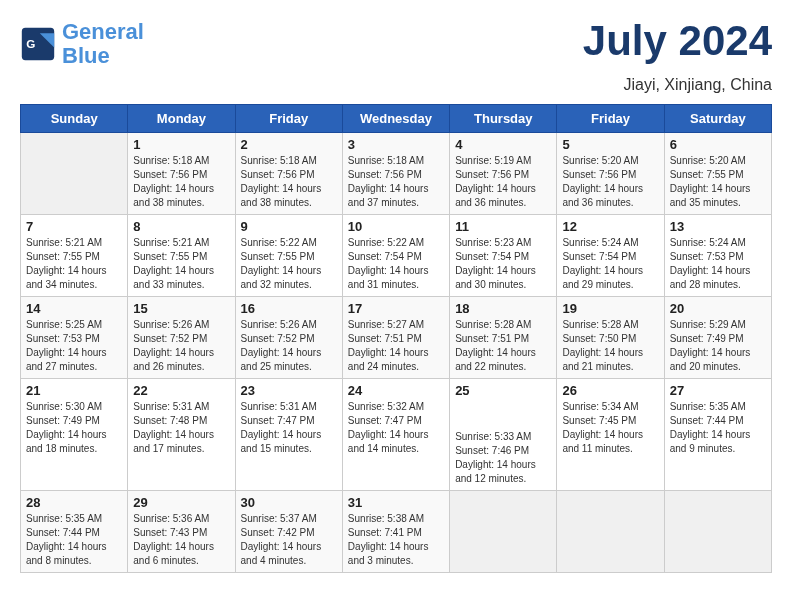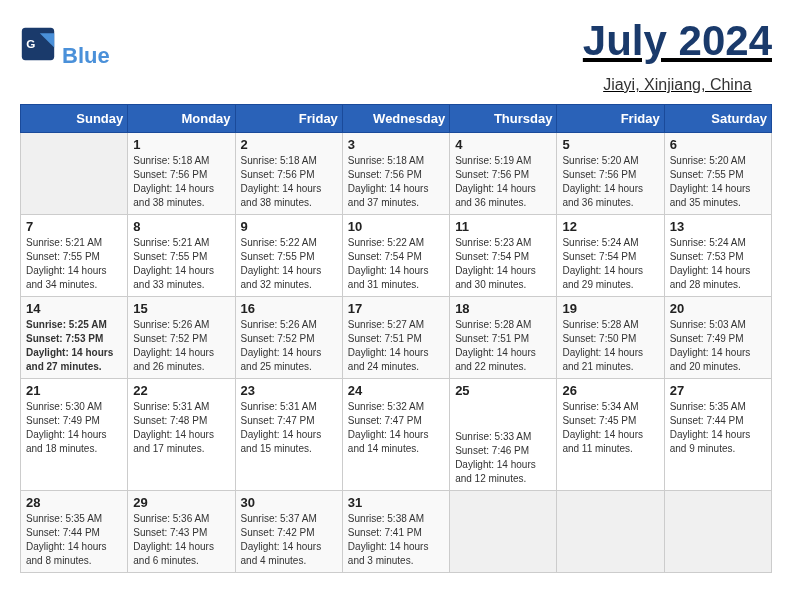--- a/index.html
+++ b/index.html
@@ -28,22 +28,21 @@
       line-height: 1.1;
     }
     .logo-text span {
       color: #4a90d9;
     }
     .logo-icon {
       width: 36px;
       height: 36px;
     }
     .title-block {
-      text-align: center;
-      text-decoration: underline;
+      text-align: right;
     }
     .month-title {
       font-size: 42px;
       font-weight: bold;
       color: #1a3a6b;
       line-height: 1;
     }
     .location {
       font-size: 16px;
       color: #333;
@@ -51,21 +50,21 @@
     }
     table {
       width: 100%;
       border-collapse: collapse;
       font-size: 11px;
     }
     thead tr th {
       background-color: #2a62b8;
       color: #fff;
       padding: 6px 4px;
-      text-align: right;
+      text-align: center;
       font-size: 13px;
       font-weight: bold;
       border: 1px solid #1a4a9a;
     }
     tbody tr td {
       border: 1px solid #ccc;
       vertical-align: top;
       padding: 4px 5px;
       width: 107px;
       min-height: 80px;
@@ -94,21 +93,21 @@
 <body>
 
 <div class="header">
   <div class="logo">
     <svg class="logo-icon" viewBox="0 0 40 40">
       <rect x="2" y="2" width="36" height="36" rx="4" fill="#1a3a6b"></rect>
       <text x="7" y="24" font-size="13" font-weight="bold" fill="white" font-family="Arial">G</text>
       <polygon points="22,8 38,8 38,24" fill="#4a90d9"></polygon>
     </svg>
     <div class="logo-text">
-      <br>
+      <span>General</span><br>
       <span style="color:#4a90d9;">Blue</span>
     </div>
   </div>
   <div class="title-block">
     <div class="month-title">July 2024</div>
     <div class="location">Jiayi, Xinjiang, China</div>
   </div>
 </div>
 
 <table>
@@ -216,21 +215,21 @@
           <span class="day-num">13</span>
           <div class="day-info" style="white-space: pre-line;">Sunrise: 5:24 AM
 Sunset: 7:53 PM
 Daylight: 14 hours
 and 28 minutes.</div>
         </td>
       </tr>
       <tr>
         <td>
           <span class="day-num">14</span>
-          <div class="day-info" style="white-space: pre-line; font-weight: bold;">Sunrise: 5:25 AM
+          <div class="day-info" style="white-space: pre-line;">Sunrise: 5:25 AM
 Sunset: 7:53 PM
 Daylight: 14 hours
 and 27 minutes.</div>
         </td>
         <td>
           <span class="day-num">15</span>
           <div class="day-info" style="white-space: pre-line;">Sunrise: 5:26 AM
 Sunset: 7:52 PM
 Daylight: 14 hours
 and 26 minutes.</div>
@@ -258,21 +257,21 @@
         </td>
         <td>
           <span class="day-num">19</span>
           <div class="day-info" style="white-space: pre-line;">Sunrise: 5:28 AM
 Sunset: 7:50 PM
 Daylight: 14 hours
 and 21 minutes.</div>
         </td>
         <td>
           <span class="day-num">20</span>
-          <div class="day-info" style="white-space: pre-line;">Sunrise: 5:03 AM
+          <div class="day-info" style="white-space: pre-line;">Sunrise: 5:29 AM
 Sunset: 7:49 PM
 Daylight: 14 hours
 and 20 minutes.</div>
         </td>
       </tr>
       <tr>
         <td>
           <span class="day-num">21</span>
           <div class="day-info" style="white-space: pre-line;">Sunrise: 5:30 AM
 Sunset: 7:49 PM

